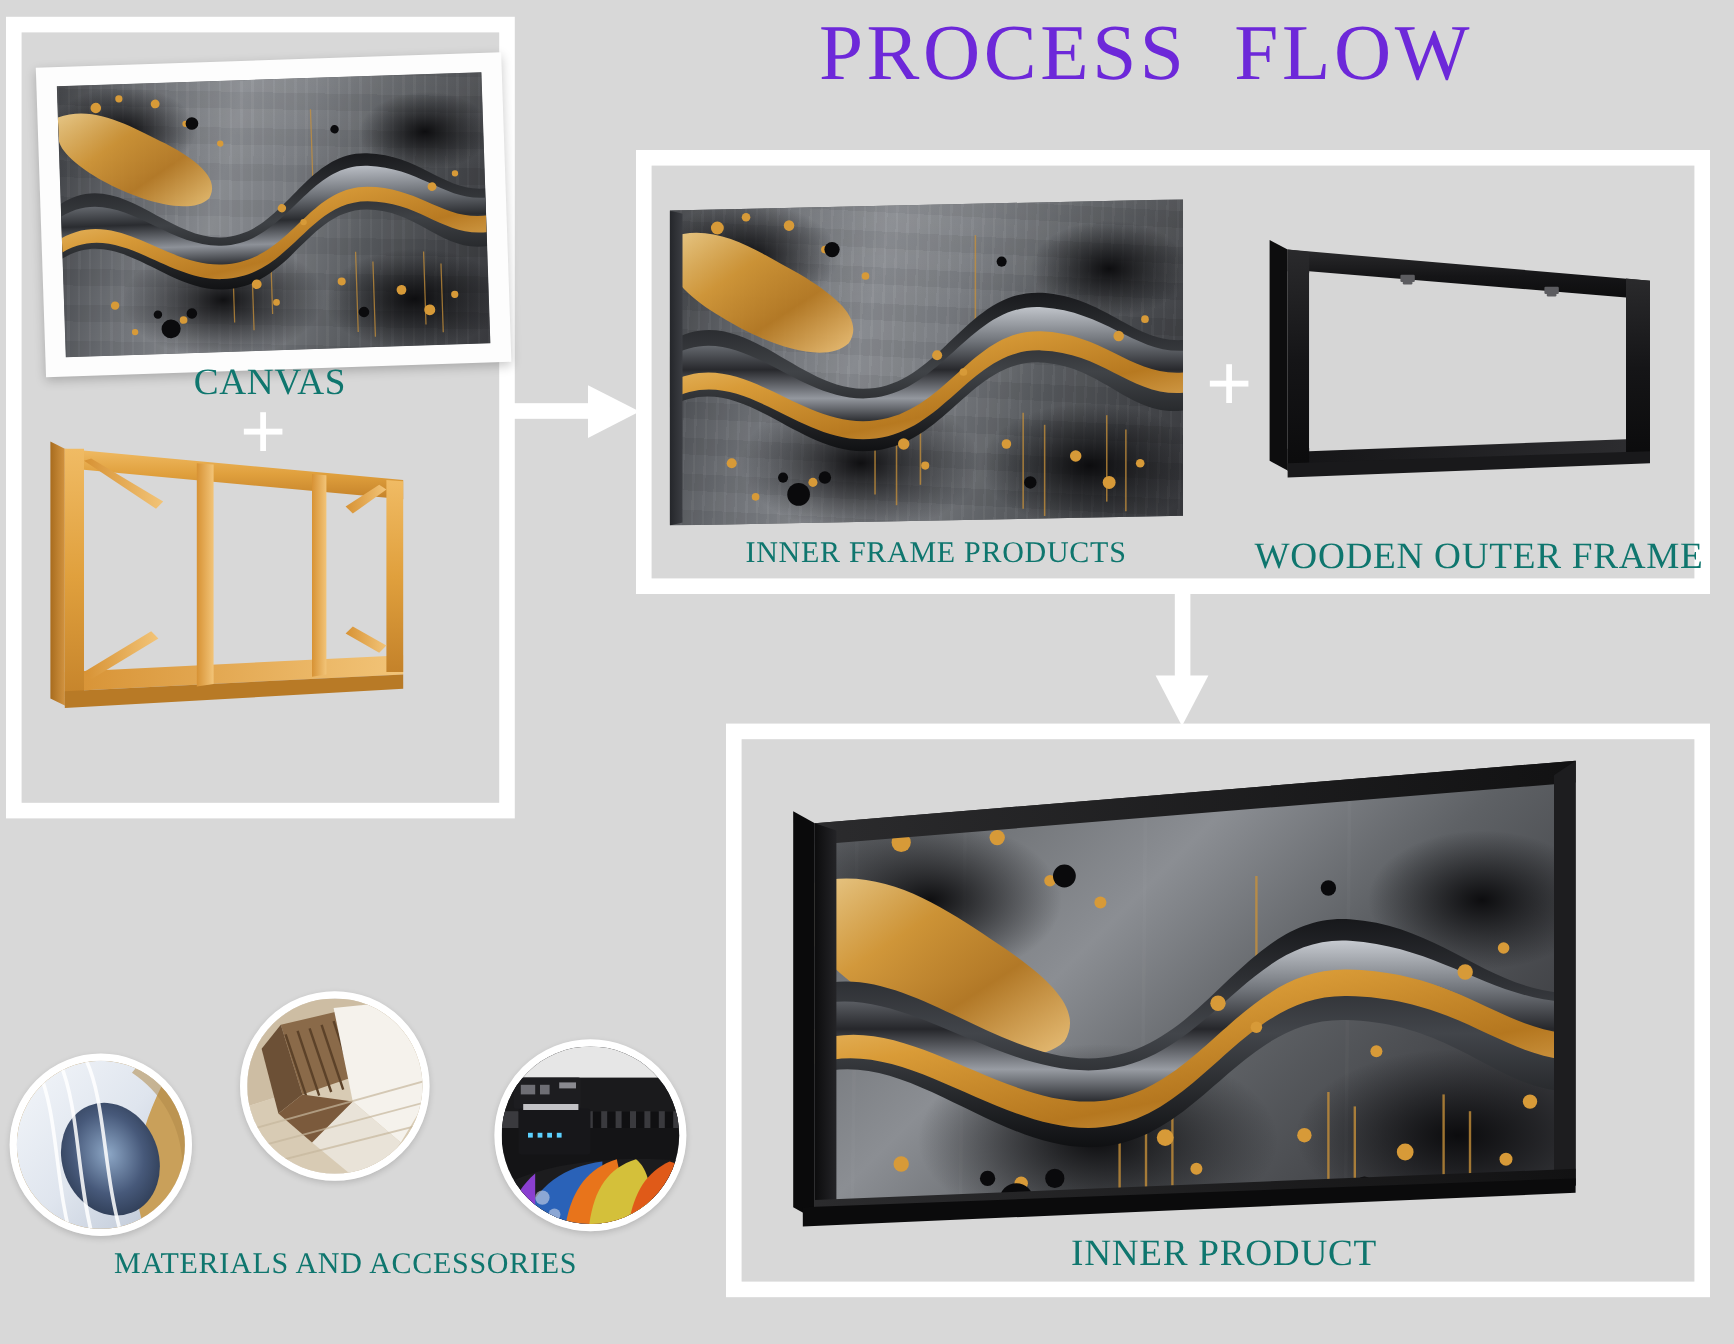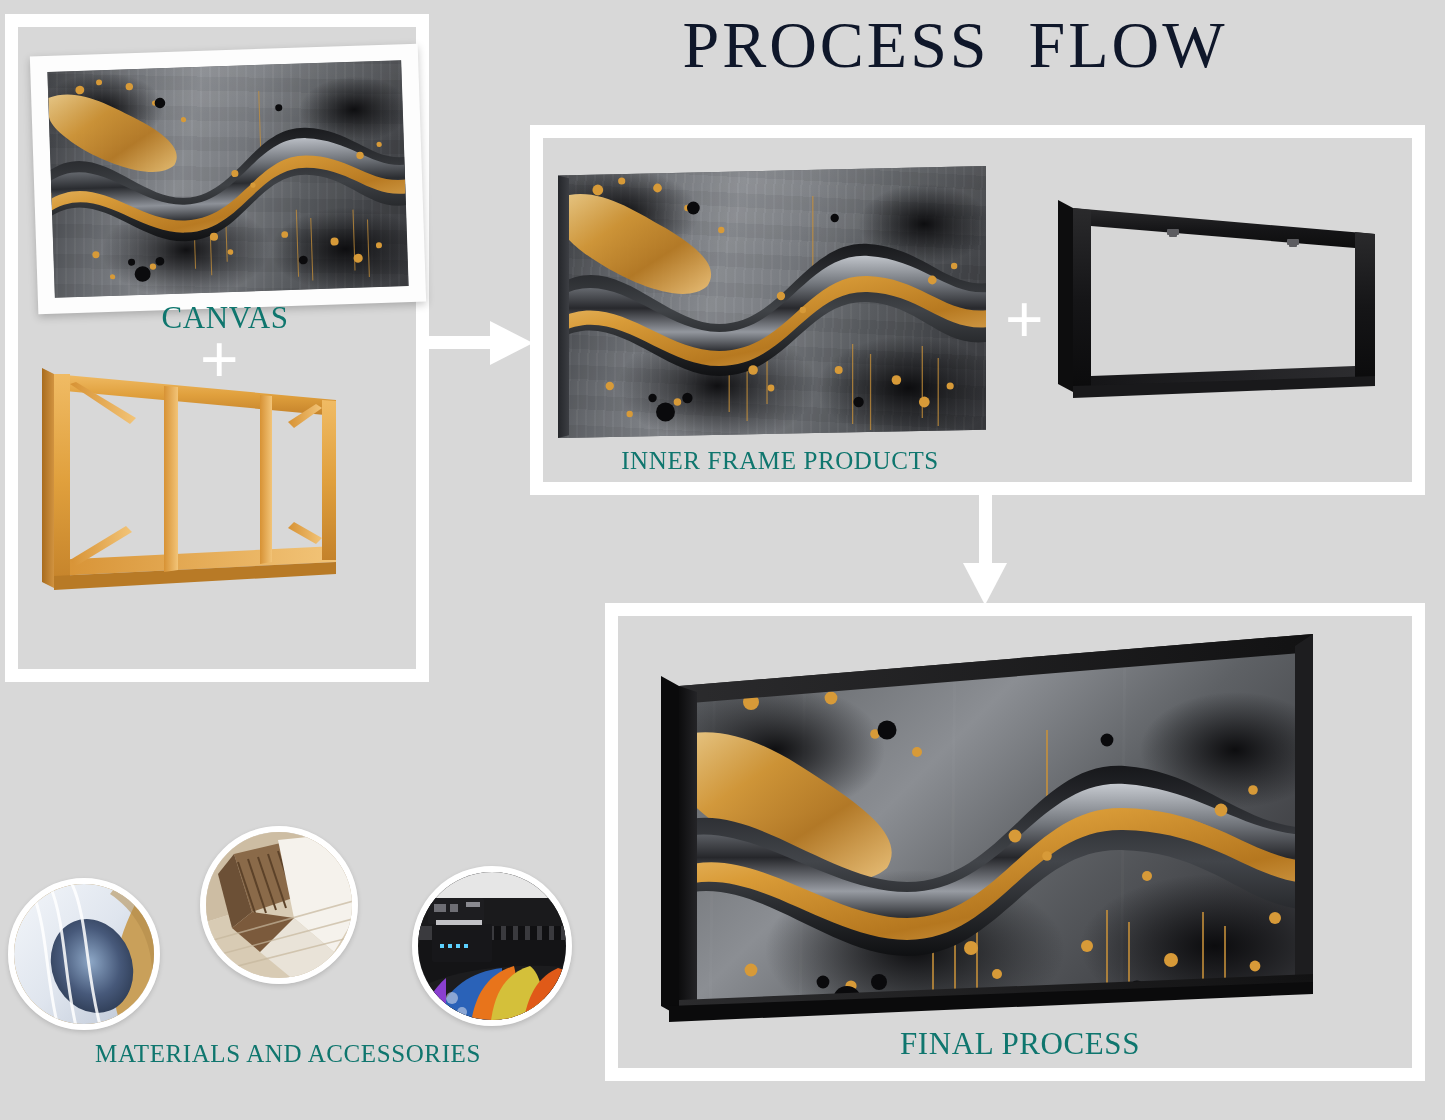--- a/index.html
+++ b/index.html
@@ -9,21 +9,21 @@
     font-family:"Liberation Serif", serif;
     overflow:hidden;
     position:relative;
   }
   .stage{position:absolute;inset:0;}
 
   
   #title{
     position:absolute;left:615px;top:12px;width:680px;
     text-align:center;
-    color:#0f172a;
+    color:#6d28d9;
     font-size:66px;
     letter-spacing:3px;
     font-weight:400;
     line-height:1;
     white-space:pre;
   }
 
   
   .panel{
     position:absolute;
@@ -387,20 +387,21 @@
       <polygon points="36,40 300,62 300,180 36,190" fill="#d6d6d6"></polygon>
 
       <g fill="#5c5c60">
         <rect x="112" y="43" width="12" height="6" rx="1"></rect>
         <rect x="114" y="47" width="8" height="4" rx="1"></rect>
         <rect x="232" y="53" width="12" height="6" rx="1"></rect>
         <rect x="234" y="57" width="8" height="4" rx="1"></rect>
       </g>
     </svg>
   </div>
+  <div id="label-outer-frame" class="label">WOODEN OUTER FRAME</div>
 
   <div class="arrow-h" id="arrow-down">
     <svg viewBox="0 0 46 110" width="46" height="110">
       <rect x="17" y="0" width="13" height="76" fill="#ffffff"></rect>
       <polygon points="1,68 45,68 23,110" fill="#ffffff"></polygon>
     </svg>
   </div>
 
   <div id="final-photo">
     <svg viewBox="0 0 670 400" width="670" height="400">
@@ -519,21 +520,21 @@
       </g>
 
       <polygon points="24,56 658,4 658,22 24,74" fill="url(#frmTop)"></polygon>
       <polygon points="24,56 42,62 42,382 24,386" fill="url(#frmSide)"></polygon>
       <polygon points="640,16 658,4 658,358 640,352" fill="#1d1d1f"></polygon>
       <polygon points="24,370 658,344 658,358 24,386" fill="url(#frmTop)"></polygon>
 
       <polygon points="14,376 658,352 658,364 14,392" fill="#0b0b0c"></polygon>
     </svg>
   </div>
-  <div id="label-final" class="label">FINAL PROCESS</div>
+  <div id="label-final" class="label">INNER PRODUCT</div>
 
   <div class="circ" id="circ-canvasroll">
     <div class="inner">
       <svg viewBox="0 0 152 152" width="152" height="152" preserveAspectRatio="none">
         <defs>
           <linearGradient id="roll1" x1="0" y1="0" x2="1" y2="1">
             <stop offset="0" stop-color="#f3f6fa"></stop>
               <stop offset=".5" stop-color="#dfe5ee"></stop>
               <stop offset="1" stop-color="#b8c2d2"></stop>
           </linearGradient>

